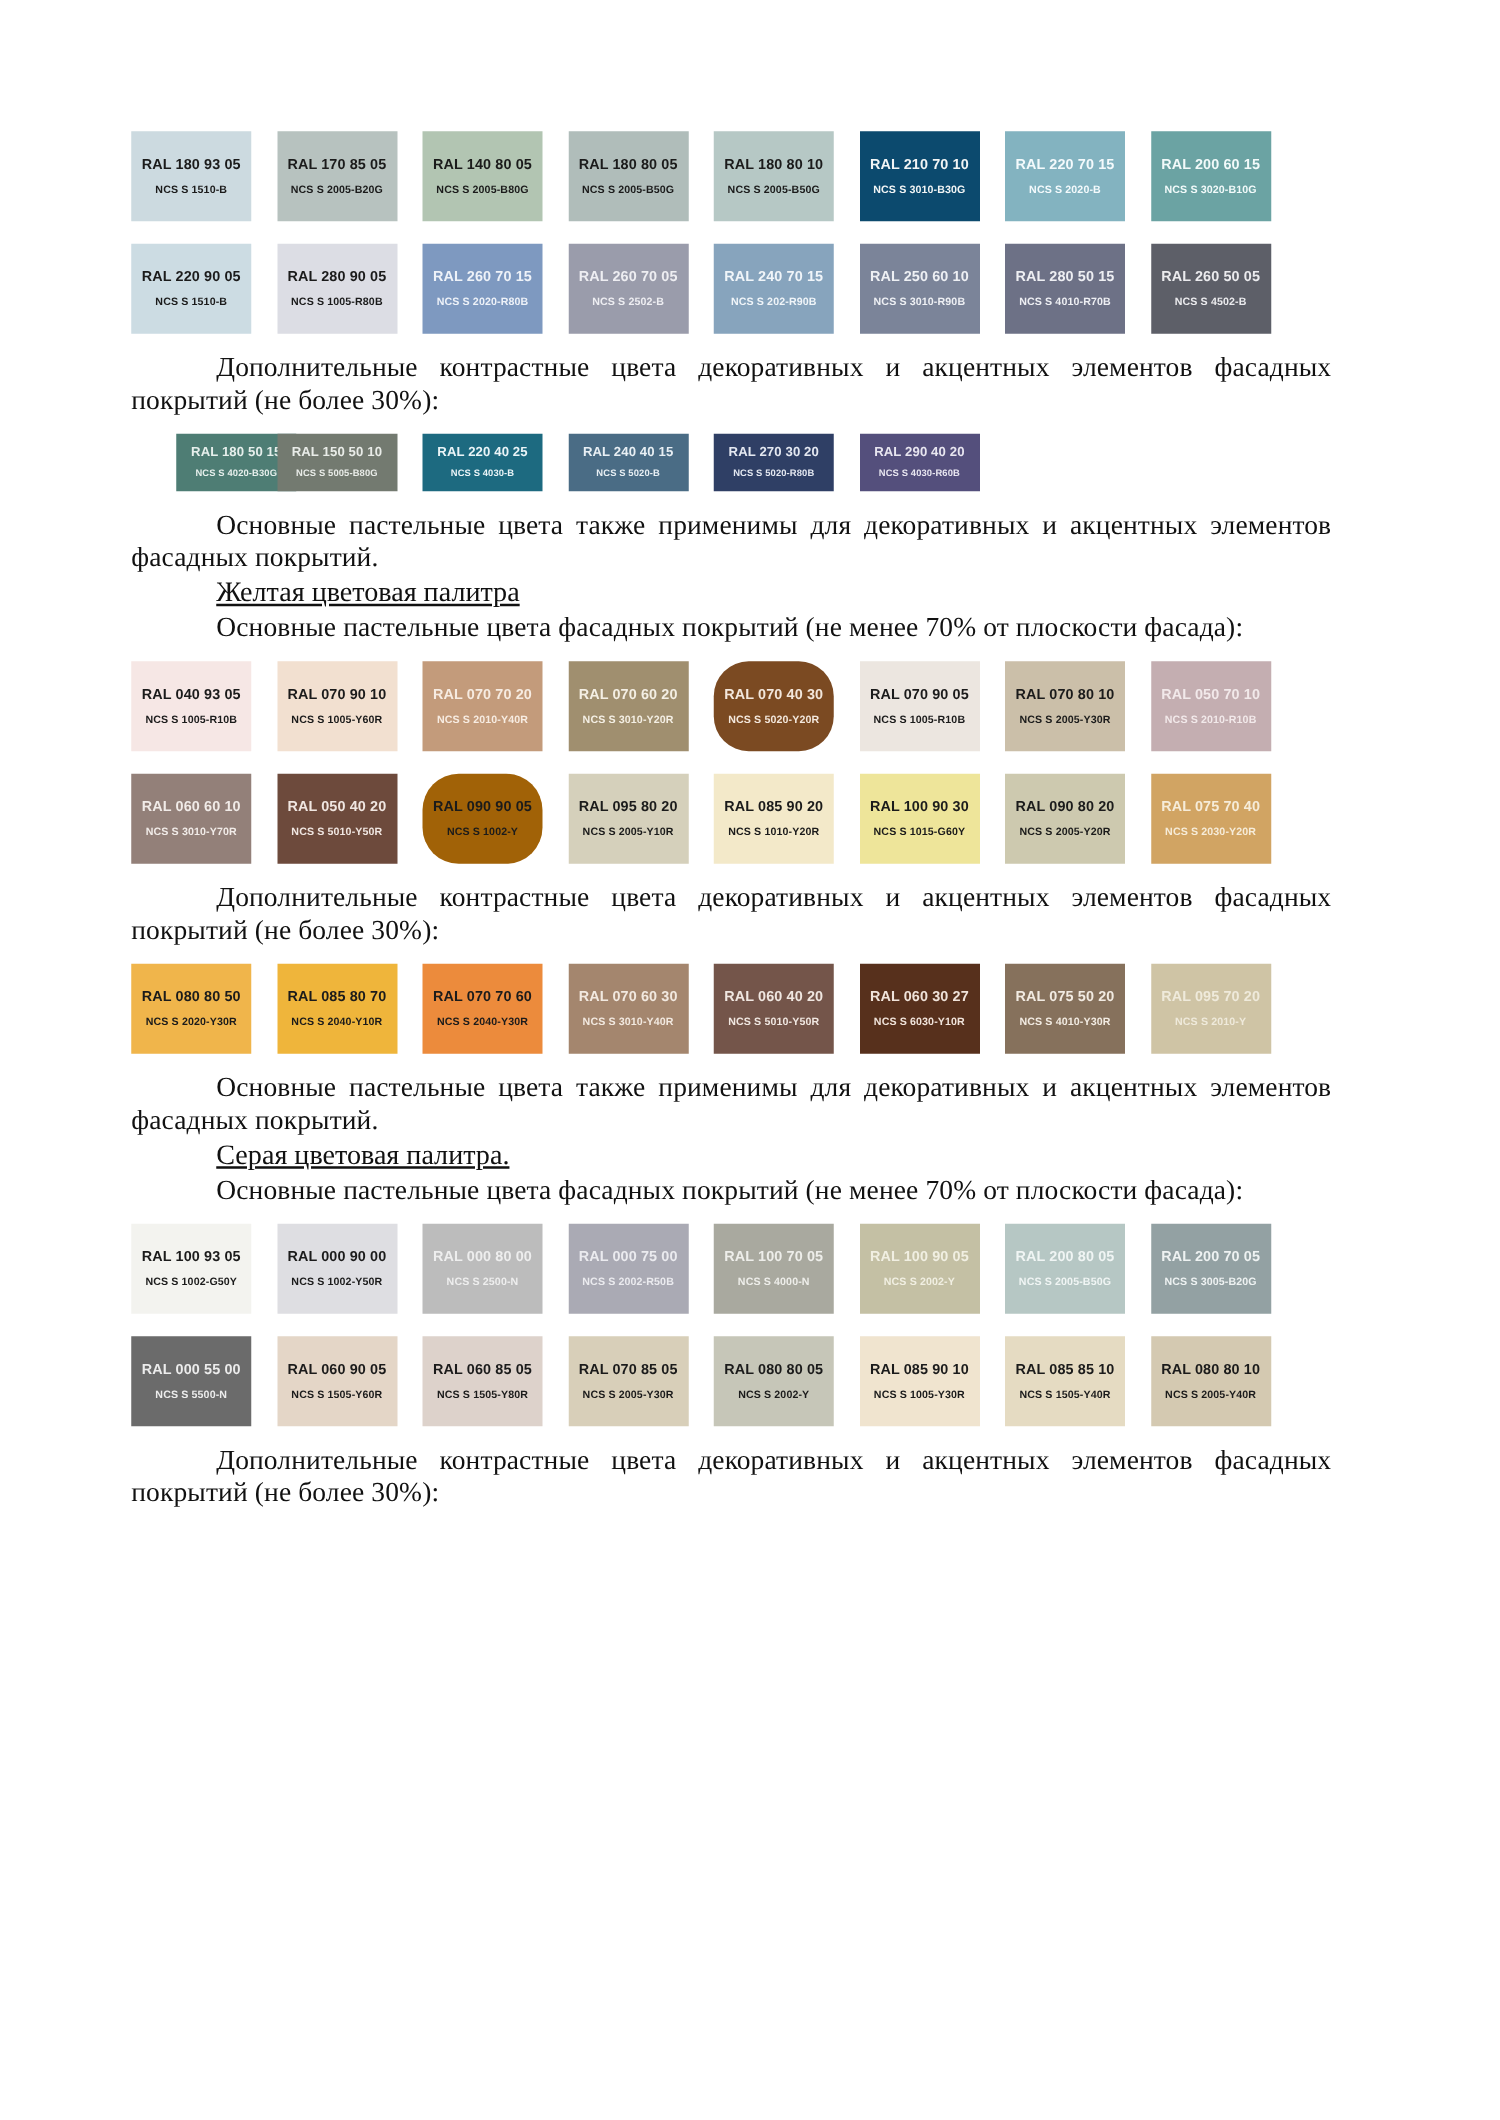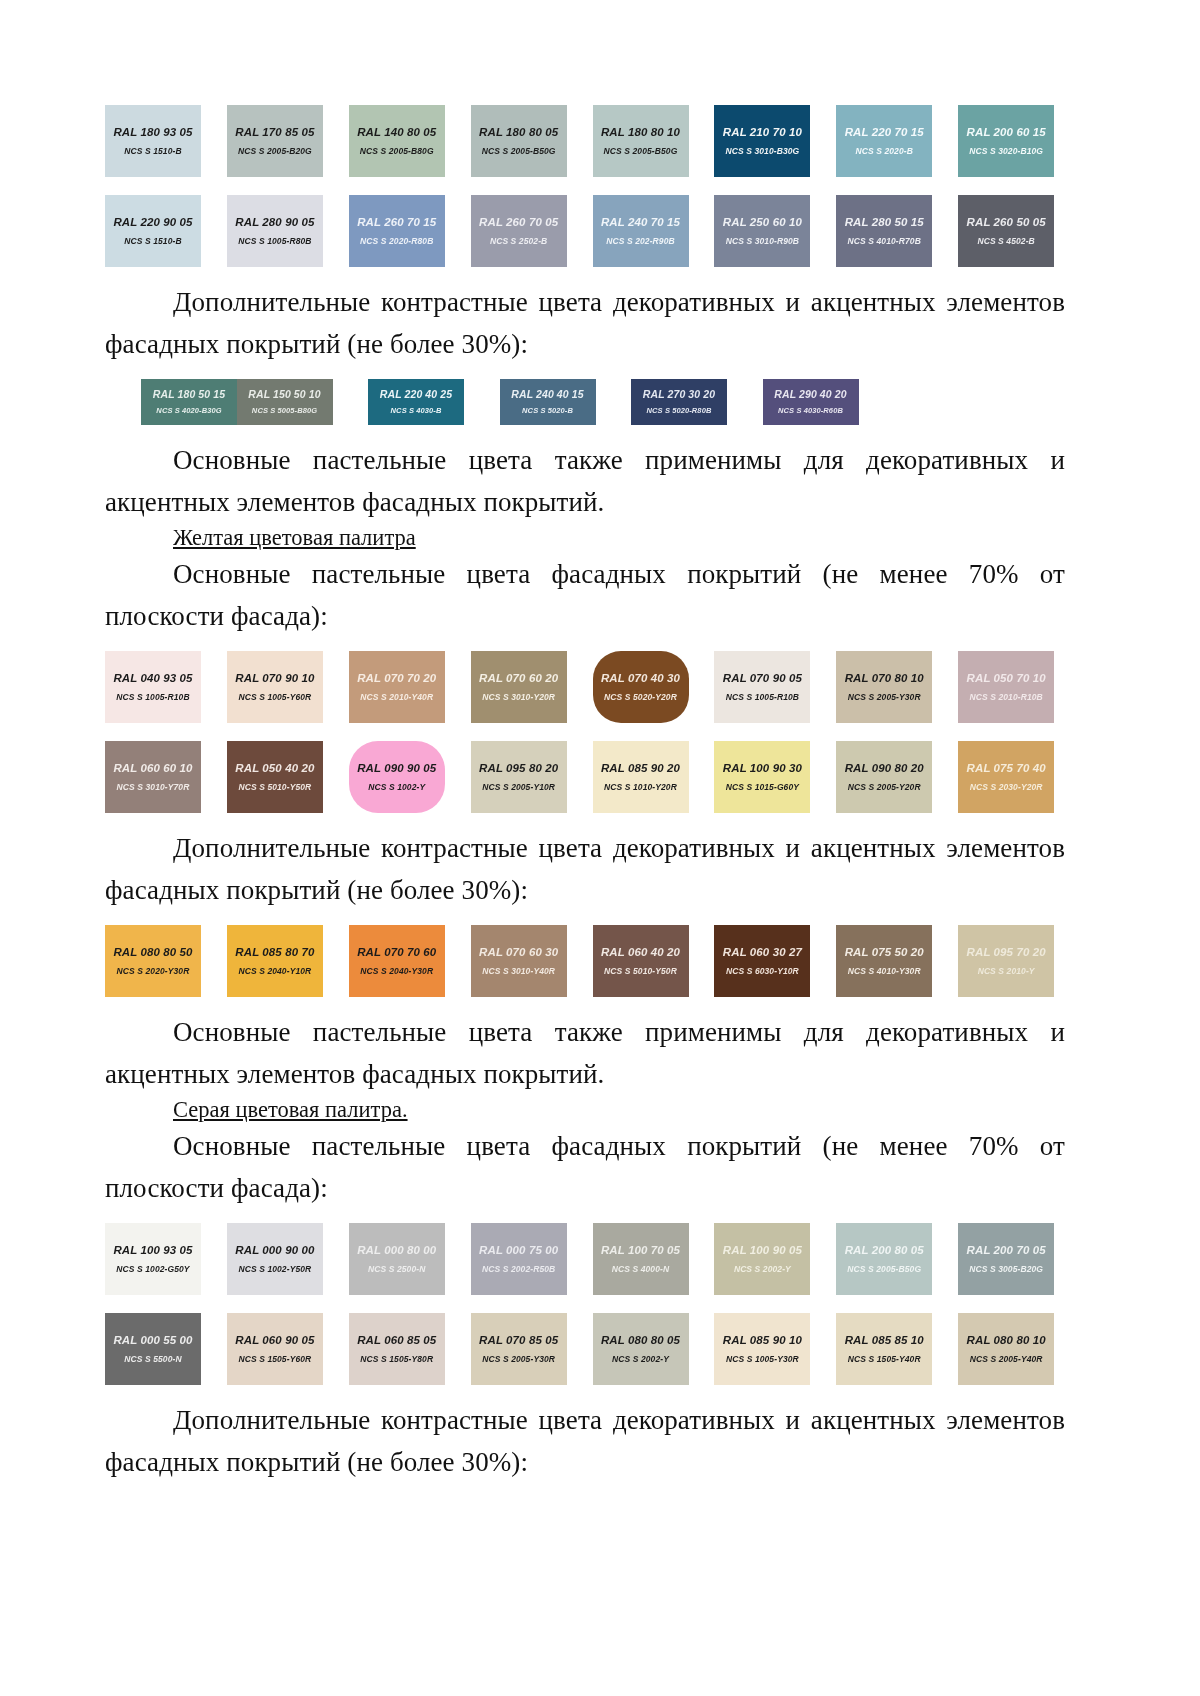--- a/index.html
+++ b/index.html
@@ -20,42 +20,41 @@
   }
   .content{
     position:absolute;
     left:105px;
     top:105px;
     width:960px;
   }
   
   p.para{
     margin:0;
-    font-size:27px;
-    line-height:42px;
+    font-size:22px;
+    line-height:26px;
     text-align:justify;
     text-indent:68px;
     color:#111;
     letter-spacing:0.1px;
   }
   .subhead{
     margin:0;
     font-size:22.5px;
     line-height:30px;
     text-indent:68px;
     color:#111;
   }
   .subhead span.u{ text-decoration:underline; }
   
   .grid{
     display:flex;
     flex-wrap:nowrap;
-    gap:15px;
+    gap:0px;
     margin:0;
-    font-style:italic;
   }
   .grid.g8 .sw{ width:96px; }
   .grid.g6 .sw{ width:96px; }
   .cell{
     width:116.5px;
     box-sizing:border-box;
   }
   .sw{
     position:relative;
     height:72px;
@@ -307,21 +306,21 @@
             <div class="ncs">NCS S 3010-Y70R</div>
           </div>
         </div>
         <div class="cell">
           <div class="sw" style="background: rgb(109, 74, 60); color: rgb(240, 230, 225);">
             <div class="ral">RAL 050 40 20</div>
             <div class="ncs">NCS S 5010-Y50R</div>
           </div>
         </div>
         <div class="cell">
-          <div class="sw" style="background: #f9a8d4; color: rgb(27, 27, 27); border-radius: 29px;">
+          <div class="sw" style="background: #a16207; color: rgb(27, 27, 27); border-radius: 29px;">
             <div class="ral">RAL 090 90 05</div>
             <div class="ncs">NCS S 1002-Y</div>
           </div>
         </div>
         <div class="cell">
           <div class="sw" style="background: rgb(213, 208, 187); color: rgb(27, 27, 27);">
             <div class="ral">RAL 095 80 20</div>
             <div class="ncs">NCS S 2005-Y10R</div>
           </div>
         </div>

